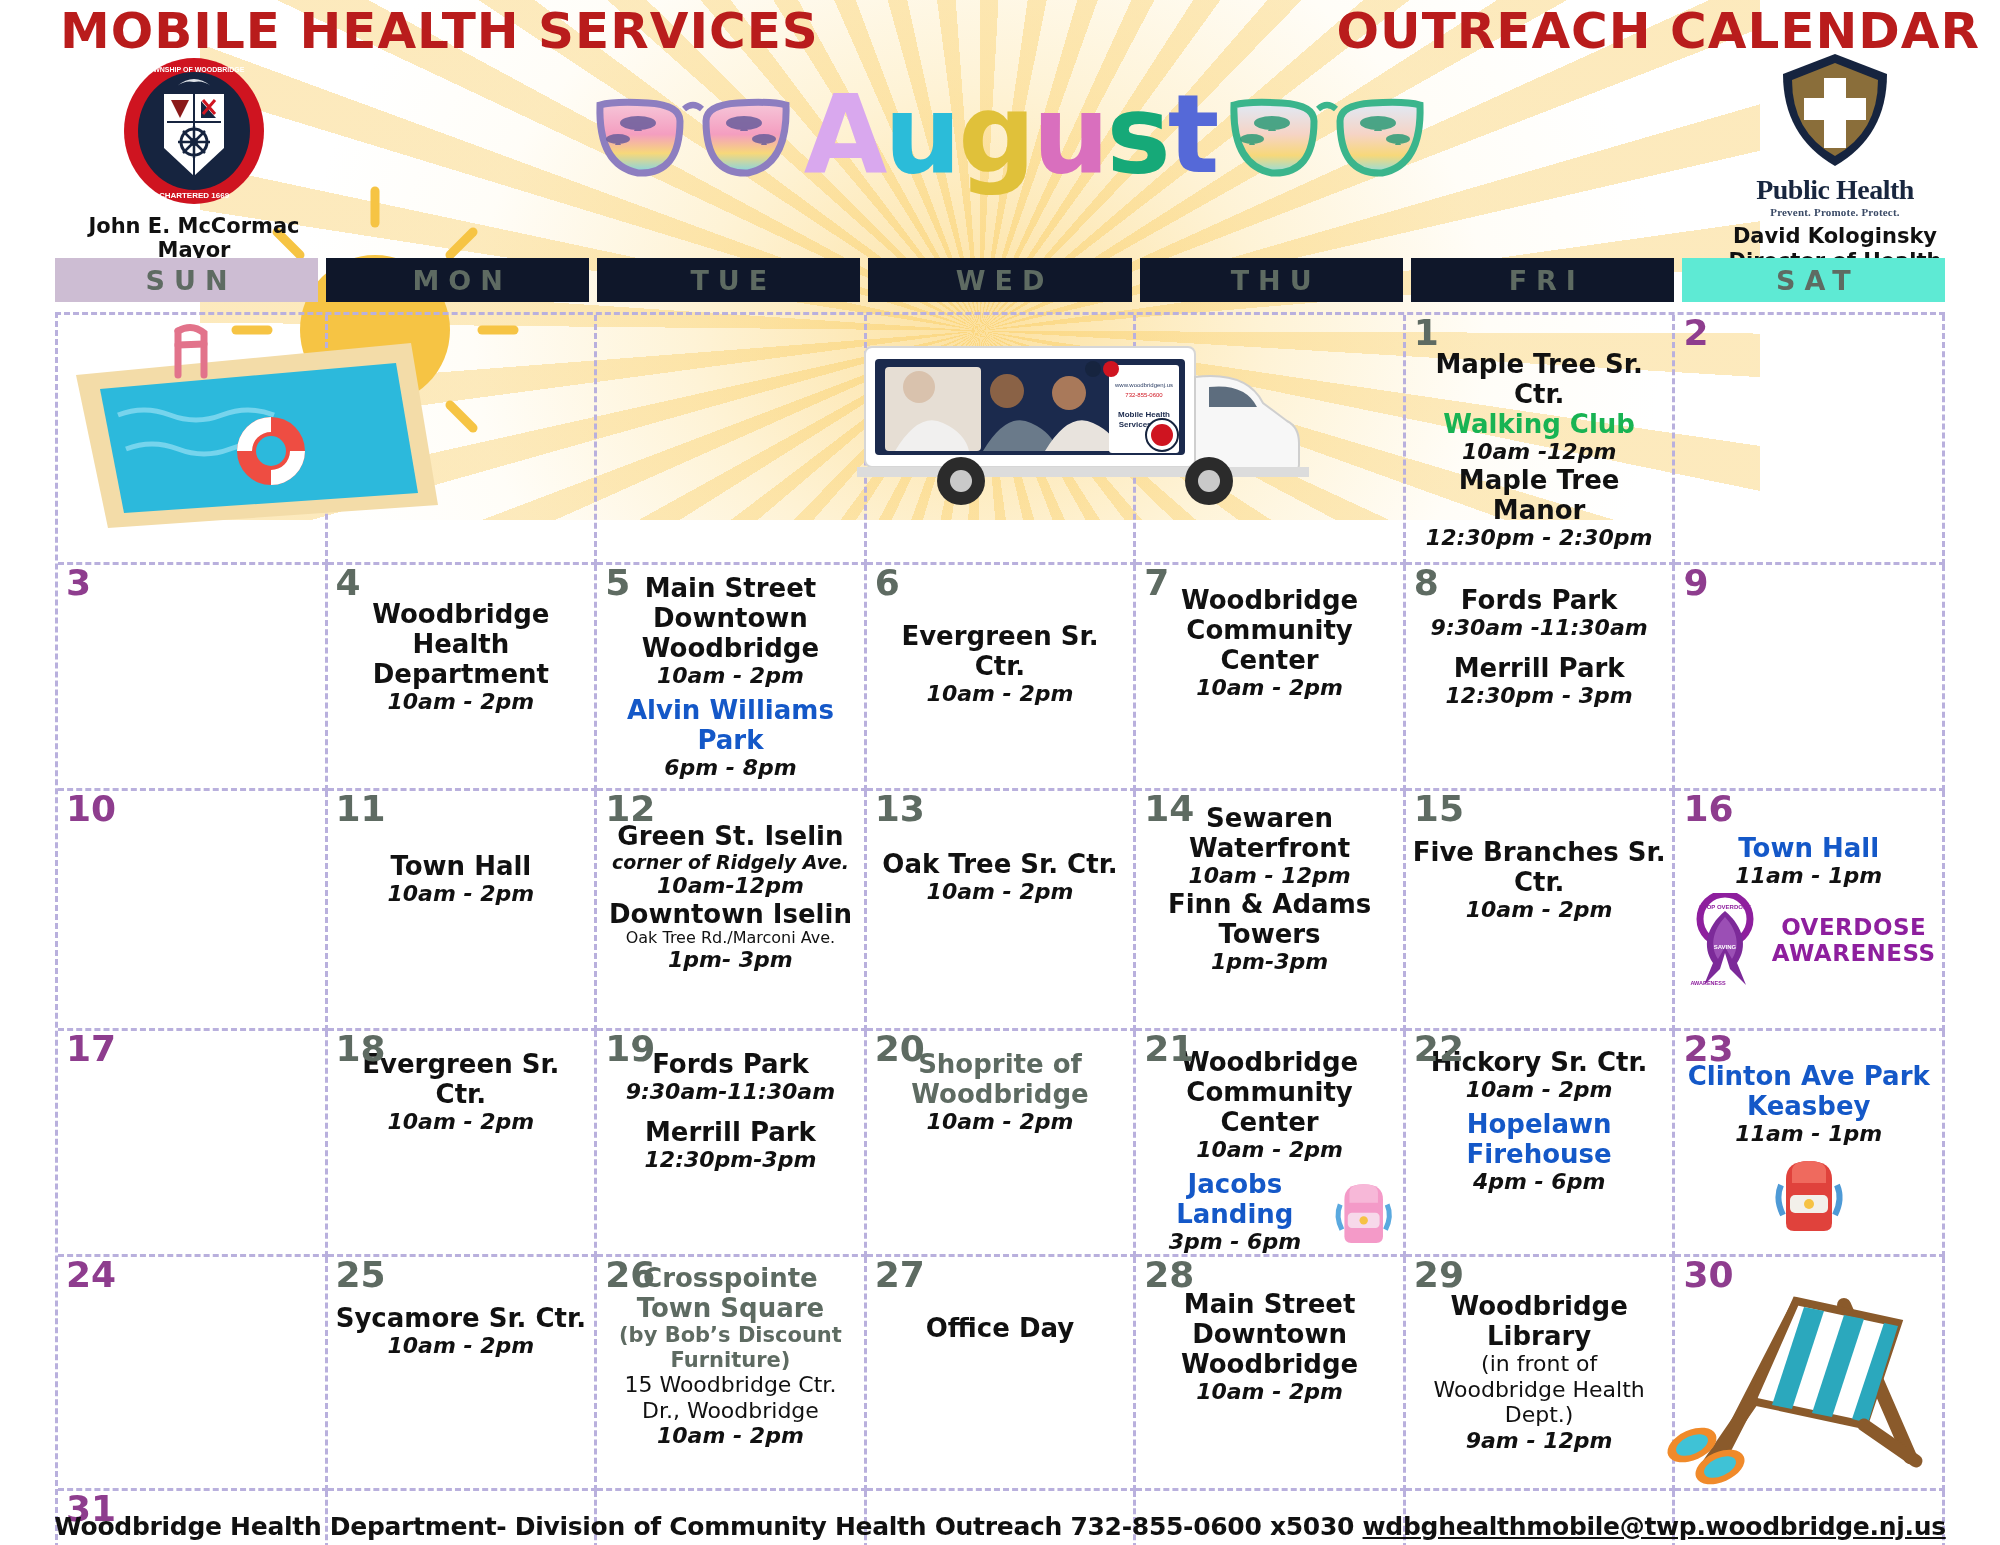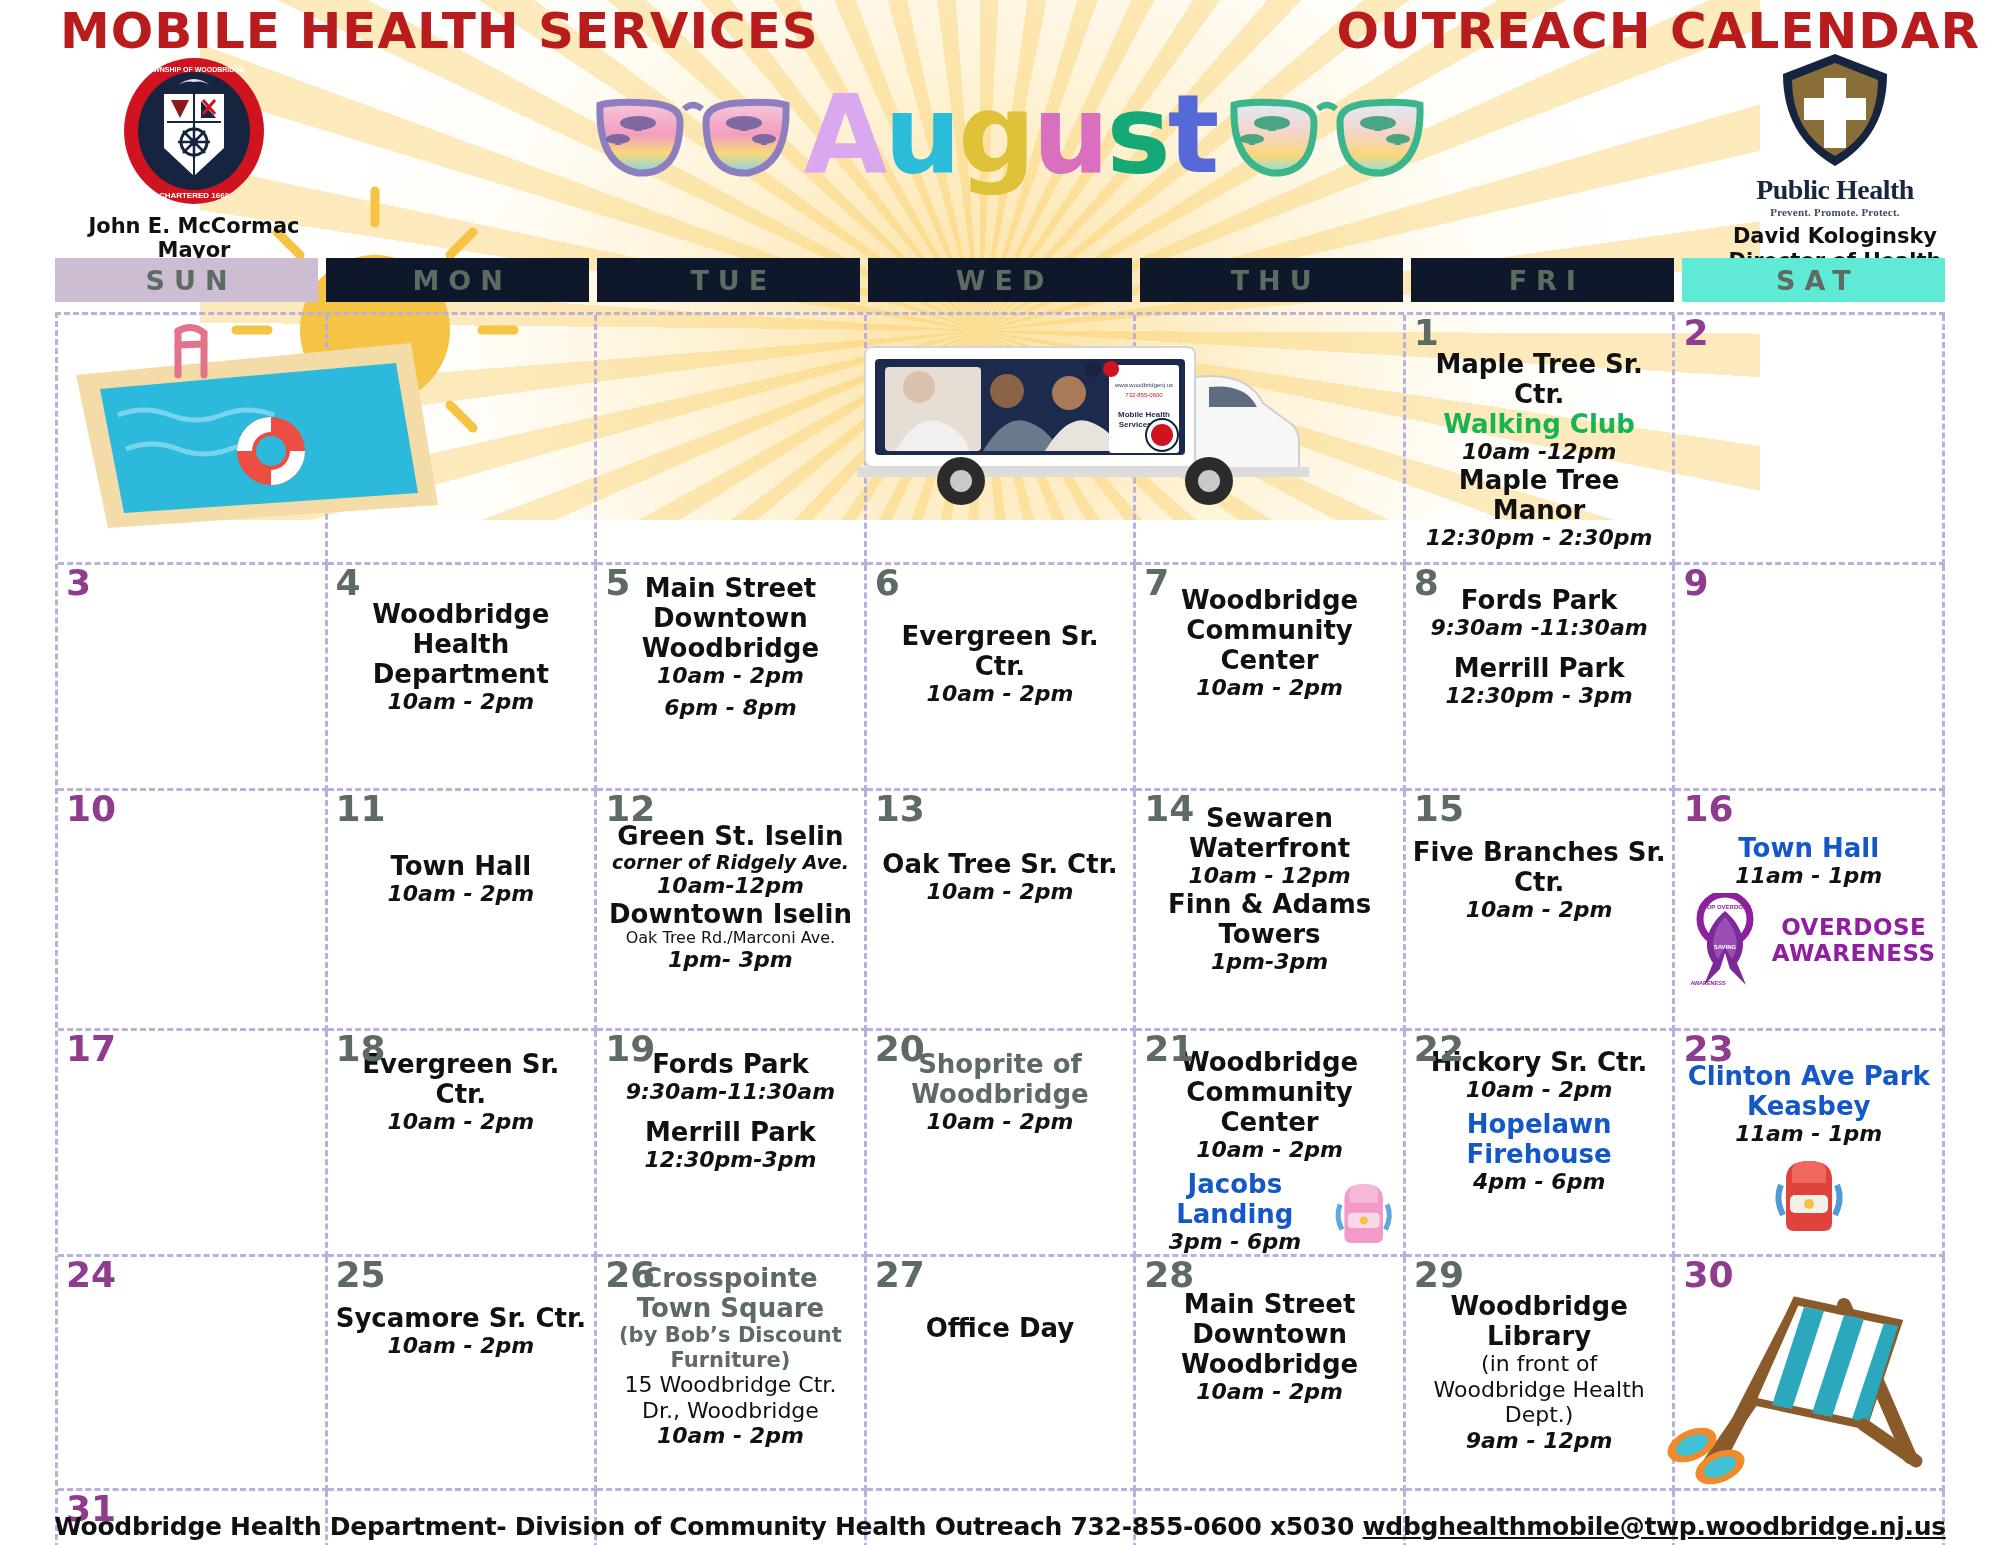--- a/index.html
+++ b/index.html
@@ -345,20 +345,21 @@
       <div class="ev-name">Woodbridge Health Department</div>
       <div class="ev-time">10am - 2pm</div>
     </div>
   </div>
   <div class="cell">
     <div class="daynum">5</div>
     <div class="cellbody" style="margin-top:4px;">
       <div class="ev-name">Main Street Downtown Woodbridge</div>
       <div class="ev-time">10am - 2pm</div>
       <div class="gap-sm"></div>
+      <div class="ev-name blue">Alvin Williams Park</div>
       <div class="ev-time">6pm - 8pm</div>
     </div>
   </div>
   <div class="cell">
     <div class="daynum">6</div>
     <div class="cellbody" style="margin-top:52px;">
       <div class="ev-name">Evergreen Sr. Ctr.</div>
       <div class="ev-time">10am - 2pm</div>
     </div>
   </div>

